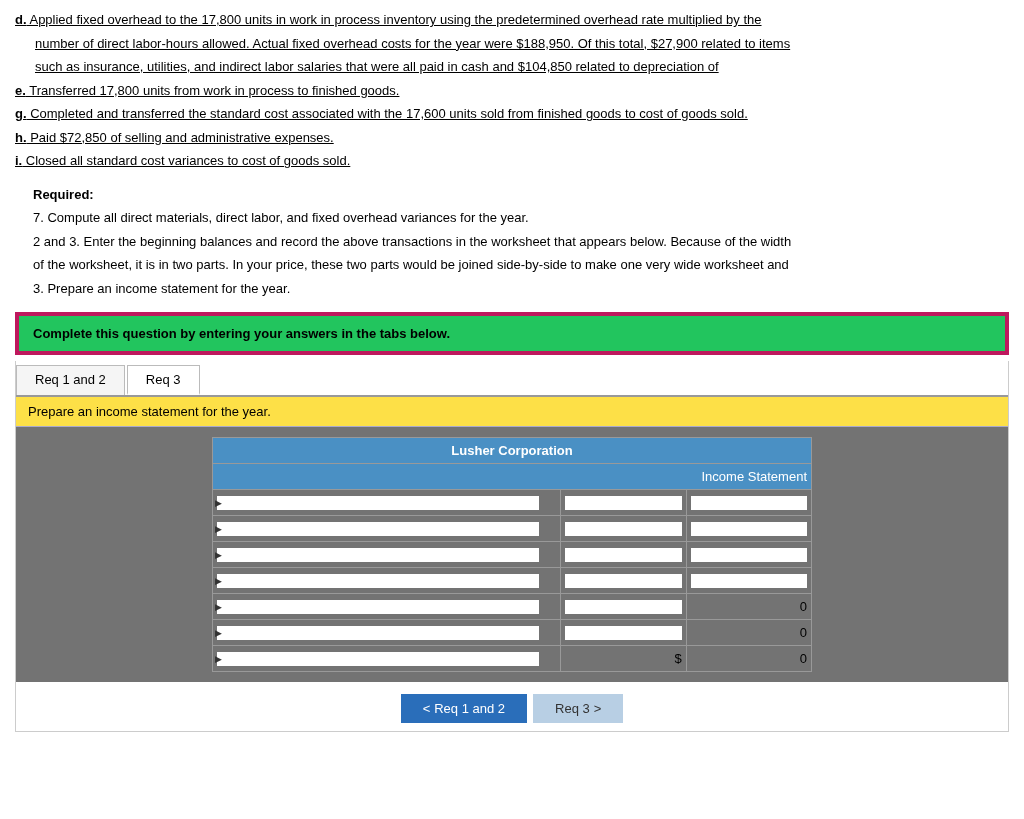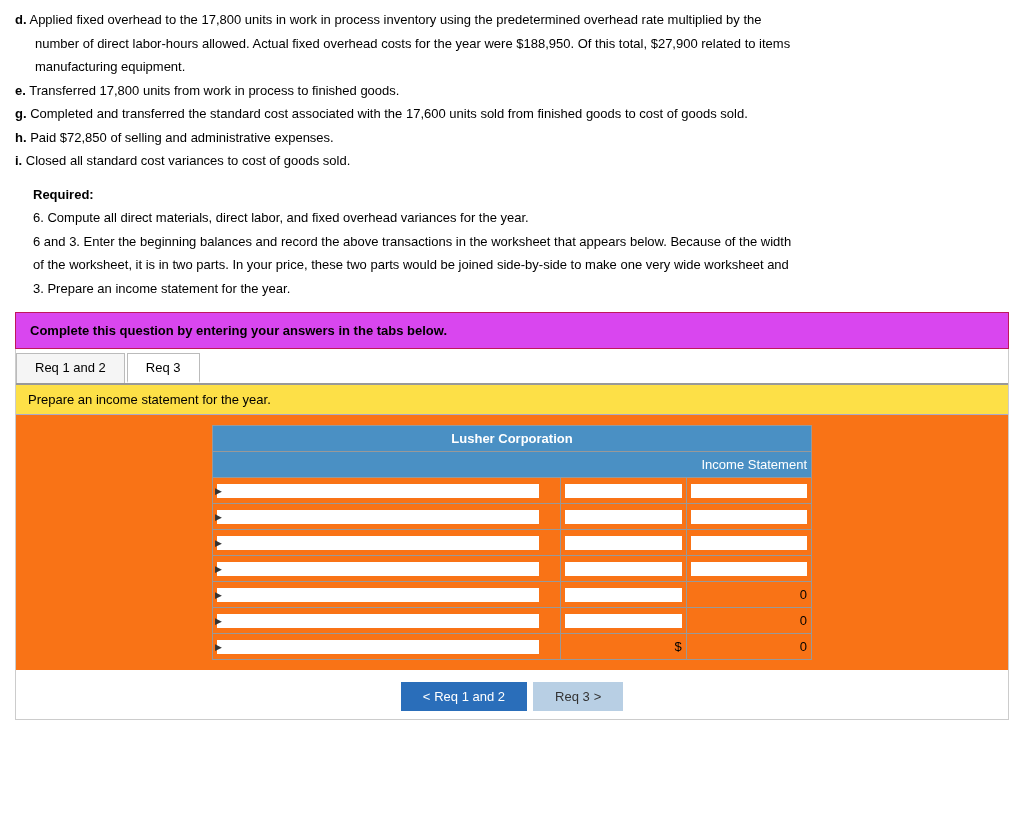--- a/index.html
+++ b/index.html
@@ -5,41 +5,42 @@
     * { box-sizing: border-box; margin: 0; padding: 0; }
     body {
       font-family: Arial, sans-serif;
       font-size: 13px;
       background: #fff;
       color: #000;
       padding: 10px 15px;
     }
     .problem-text {
       line-height: 1.5;
+      text-decoration: underline;
     }
     .problem-text p {
       margin-bottom: 4px;
     }
     .problem-text .indent {
       padding-left: 20px;
     }
     .required-section {
       margin-top: 14px;
       margin-bottom: 14px;
     }
     .required-section p {
       margin-bottom: 4px;
       line-height: 1.5;
       padding-left: 18px;
     }
     .complete-box {
-      background: #d946ef;
-      border: 1px solid #be185d;
+      background: #22c55e;
+      border: 4px solid #be185d;
       padding: 10px 14px;
-      margin-bottom: 0;
+      margin-bottom: 6px;
       font-weight: bold;
       font-size: 13px;
     }
     .tabs-container {
       border: 1px solid #ccc;
       border-top: none;
       margin-bottom: 0;
     }
     .tabs-row {
       display: flex;
@@ -61,21 +62,21 @@
       font-weight: normal;
     }
     .tab-content-header {
       background: #fde047;
       padding: 7px 12px;
       font-size: 13px;
       border-bottom: 1px solid #aac;
     }
     .income-table-wrapper {
       padding: 10px;
-      background: #f97316;
+      background: #737373;
     }
     .income-table {
       width: 600px;
       border-collapse: collapse;
       margin: 0 auto;
     }
     .income-table-title {
       text-align: center;
       font-weight: bold;
       font-size: 13px;
@@ -149,32 +150,32 @@
 <body>
 
 <div class="problem-text">
   <p>
     <strong>d.</strong> Applied fixed overhead to the 17,800 units in work in process inventory using the predetermined overhead rate multiplied by the
   </p>
   <p class="indent">
     number of direct labor-hours allowed. Actual fixed overhead costs for the year were $188,950. Of this total, $27,900 related to items
   </p>
   <p class="indent">
-    manufacturing equipment.
+    such as insurance, utilities, and indirect labor salaries that were all paid in cash and $104,850 related to depreciation of
   </p>
   <p><strong>e.</strong> Transferred 17,800 units from work in process to finished goods.</p>
   <p><strong>g.</strong> Completed and transferred the standard cost associated with the 17,600 units sold from finished goods to cost of goods sold.</p>
   <p><strong>h.</strong> Paid $72,850 of selling and administrative expenses.</p>
   <p><strong>i.</strong>  Closed all standard cost variances to cost of goods sold.</p>
 </div>
 
 <div class="required-section">
   <p><strong>Required:</strong></p>
-  <p>6. Compute all direct materials, direct labor, and fixed overhead variances for the year.</p>
-  <p>6 and 3. Enter the beginning balances and record the above transactions in the worksheet that appears below. Because of the width</p>
+  <p>7. Compute all direct materials, direct labor, and fixed overhead variances for the year.</p>
+  <p>2 and 3. Enter the beginning balances and record the above transactions in the worksheet that appears below. Because of the width</p>
   <p class="indent">of the worksheet, it is in two parts. In your price, these two parts would be joined side-by-side to make one very wide worksheet and</p>
   <p>3. Prepare an income statement for the year.</p>
 </div>
 
 <div class="complete-box">
   <span>Complete this question by entering your answers in the tabs below.</span>
 </div>
 
 <div class="tabs-container">
   <div class="tabs-row">

